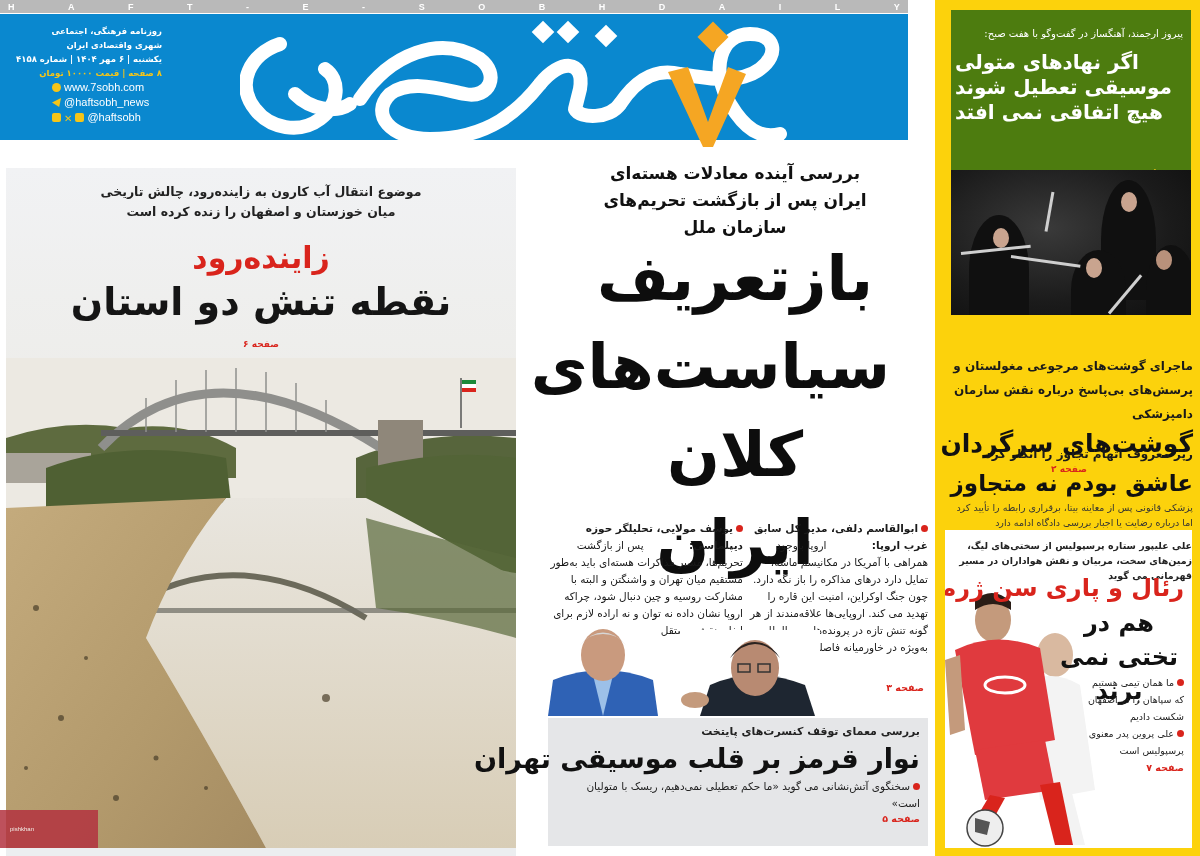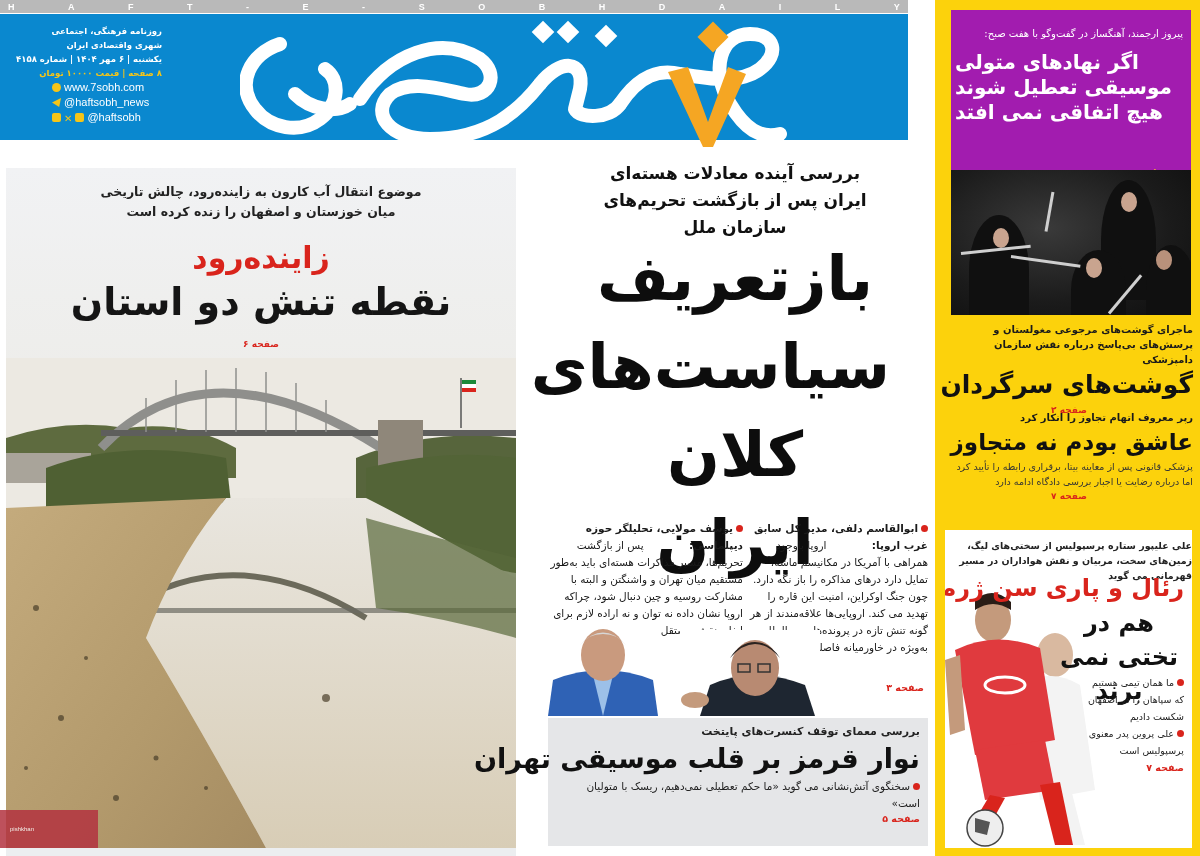--- a/index.html
+++ b/index.html
@@ -18,32 +18,32 @@
   .info { position: absolute; left: 8px; top: 24px; width: 110px; direction: rtl; text-align: right; color: #fff; margin-left: 44px; }
   .info .l { font-size: 8.5px; line-height: 14px; font-weight: bold; white-space: nowrap; }
   .info .price { color: #f5c518; }
   .info .ltr { direction: ltr; text-align: left; font-family: "Liberation Sans", sans-serif; font-size: 11px; line-height: 15px; }
   .info .ltr i { display: inline-block; width: 9px; height: 9px; border-radius: 2px; background: #f5c518; margin-right: 3px; vertical-align: -1px; }
   .info .ltr i.round { border-radius: 50%; }
   .logo { position: absolute; left: 240px; top: 14px; width: 610px; height: 150px; }
 
   
   .ycol { position: absolute; left: 935px; top: 0; width: 265px; height: 856px; background: #fcd20c; }
-  .music-box { position: absolute; left: 951px; top: 10px; width: 240px; height: 305px; background: #a21caf; }
+  .music-box { position: absolute; left: 951px; top: 10px; width: 240px; height: 305px; background: #4d7c0f; }
   .music-box .kicker { position: absolute; right: 8px; top: 18px; font-size: 10px; color: #fff; direction: rtl; white-space: nowrap; }
   .music-box .head { position: absolute; right: 8px; top: 40px; width: 228px; font-size: 20px; line-height: 25px; font-weight: bold; color: #fff; direction: rtl; text-align: left; }
   .music-box .pg { position: absolute; right: 8px; top: 157px; font-size: 9px; color: #f5c518; direction: rtl; }
   .music-photo { position: absolute; left: 951px; top: 170px; width: 240px; height: 145px;
     background: radial-gradient(ellipse at 40% 40%, #3a3a3a 0%, #1b1b1b 60%, #0e0e0e 100%); overflow: hidden; }
   .music-photo .p { position: absolute; border-radius: 50% 50% 10% 10%; background: #101010; }
   .music-photo .face { position: absolute; width: 16px; height: 20px; border-radius: 50%; background: #c9a48f; }
   .music-photo .flute { position: absolute; height: 3px; background: #cfcfcf; transform-origin: left center; }
 
   .ystory { position: absolute; left: 945px; width: 248px; direction: rtl; text-align: right; }
-  .ystory .k { font-size: 10px; line-height: 15px; font-weight: bold; color: #1a1a1a; }
+  .ystory .k { font-size: 12px; line-height: 24px; font-weight: bold; color: #1a1a1a; margin-top: 32px; }
   .ystory .h { font-size: 22px; line-height: 30px; font-weight: bold; color: #111; white-space: nowrap; }
   .ystory .b { font-size: 9.5px; line-height: 15px; color: #333; }
   .ystory .pg { font-size: 9px; color: #d9241c; font-weight: bold; line-height: 14px; text-align: center; }
 
   .sport-box { position: absolute; left: 945px; top: 530px; width: 247px; height: 318px; background: #ffffff; overflow: hidden; }
   .sport-box .k { position: absolute; right: 0; top: 8px; width: 235px; font-size: 9.5px; line-height: 15px; font-weight: bold; direction: rtl; text-align: right; color: #222; }
   .sport-box .h1 { position: absolute; right: 8px; top: 44px; font-size: 24px; font-weight: bold; color: #d9241c; direction: rtl; white-space: nowrap; }
   .sport-box .h2 { position: absolute; right: 8px; top: 76px; width: 130px; font-size: 24px; line-height: 34px; font-weight: bold; color: #111; direction: rtl; text-align: center; }
   .sport-box .bul { position: absolute; right: 8px; top: 144px; width: 100px; font-size: 9.5px; line-height: 17px; direction: rtl; text-align: right; color: #222; }
   .dot { display: inline-block; width: 7px; height: 7px; border-radius: 50%; background: #d9241c; margin-left: 3px; vertical-align: 0; }

